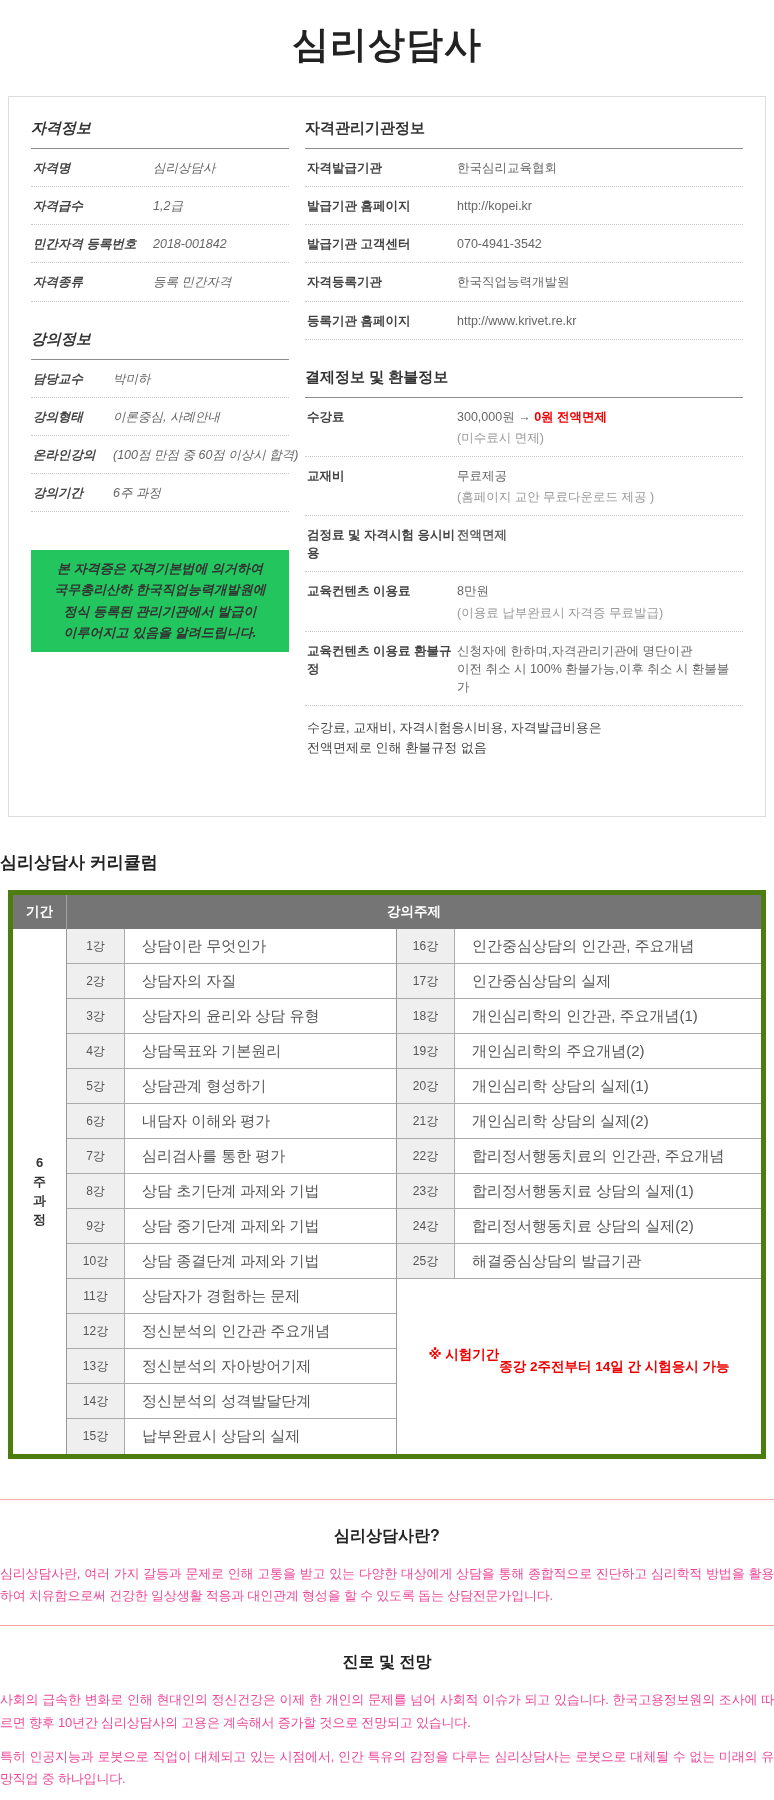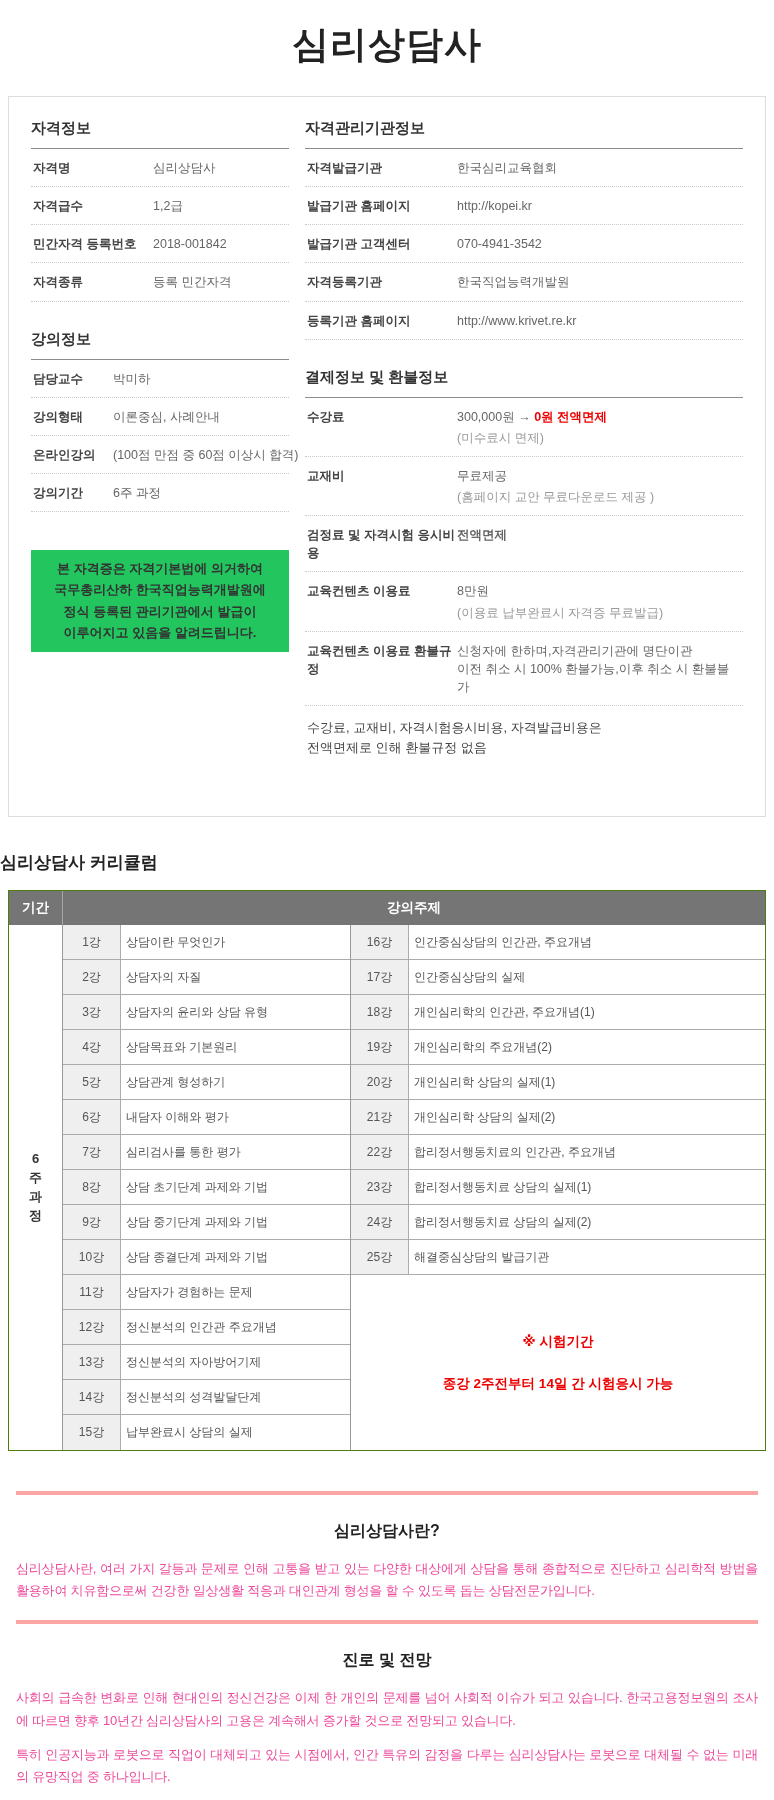--- a/index.html
+++ b/index.html
@@ -21,21 +21,21 @@
   }
 
   
   .info-card {
     margin: 0 8px;
     border: 1px solid #ddd;
     padding: 22px 22px 30px;
     display: flex;
     min-height: 605px;
   }
-  .col-left  { width: 258px; }
+  .col-left  { width: 258px; font-style: italic; }
   .col-right { flex: 1; margin-left: 16px; }
 
   .sec { margin-bottom: 28px; }
   .sec-title {
     font-size: 15px;
     font-weight: bold;
     color: #333;
     padding-bottom: 10px;
     border-bottom: 1px solid #8c8c8c;
   }
@@ -77,21 +77,21 @@
   
   .curr-title {
     text-align: left;
     font-size: 17px;
     font-weight: bold;
     color: #222;
     margin-top: 34px;
   }
   .curr-table {
     margin: 16px 8px 0;
-    border: 1px solid #4d7c0f;
+    border: 5px solid #4d7c0f;
   }
   .curr-head { display: flex; background: #757575; height: 34px; }
   .curr-head .h-period {
     width: 54px;
     border-right: 1px solid #a5a5a5;
     color: #fff; font-weight: bold; font-size: 13.5px;
     display: flex; align-items: center; justify-content: center;
   }
   .curr-head .h-topic {
     flex: 1;
@@ -100,52 +100,52 @@
   }
   .curr-body { display: flex; }
   .curr-period {
     width: 54px;
     border-right: 1px solid #999;
     display: flex; flex-direction: column;
     align-items: center; justify-content: center;
     font-weight: bold; font-size: 13px; color: #333;
     line-height: 1.45;
   }
-  .curr-left  { width: 288px; border-right: 1px solid #999; display: flex; flex-direction: column; }
+  .curr-left  { width: 330px; border-right: 1px solid #999; display: flex; flex-direction: column; }
   .curr-right { flex: 1; display: flex; flex-direction: column; }
   .curr-row { display: flex; height: 35px; border-bottom: 1px solid #ababab; }
   .curr-left .curr-row:last-child { border-bottom: none; }
   .curr-no {
     width: 58px;
     background: #efefef;
     border-right: 1px solid #ababab;
     display: flex; align-items: center; justify-content: center;
     font-size: 12px; color: #555; flex-shrink: 0;
   }
   .curr-topic {
     flex: 1;
     display: flex; align-items: center;
-    padding-left: 5px;
-    font-size: 12px; color: #555;
+    padding-left: 17px;
+    font-size: 15px; color: #555;
     white-space: nowrap;
   }
   .exam-note {
     flex: 1;
-    display: flex; flex-direction: column;
+    display: flex; flex-direction: row;
     align-items: center; justify-content: center;
     text-align: center;
   }
   .exam-note .en-title { font-size: 13.5px; margin-bottom: 24px; }
   .exam-note .en-body  { font-size: 13.5px; }
 
   
   .text-sections { margin-top: 40px; }
   .tsec {
-    margin: 0 16px;
-    border-top: 4px solid #fca5a5;
+    margin: 0 0;
+    border-top: 1px solid #fca5a5;
     padding: 26px 0 18px;
   }
   .tsec-title {
     text-align: center;
     font-size: 16px;
     font-weight: bold;
     color: #222;
     margin-bottom: 16px;
   }
   .tsec p {

